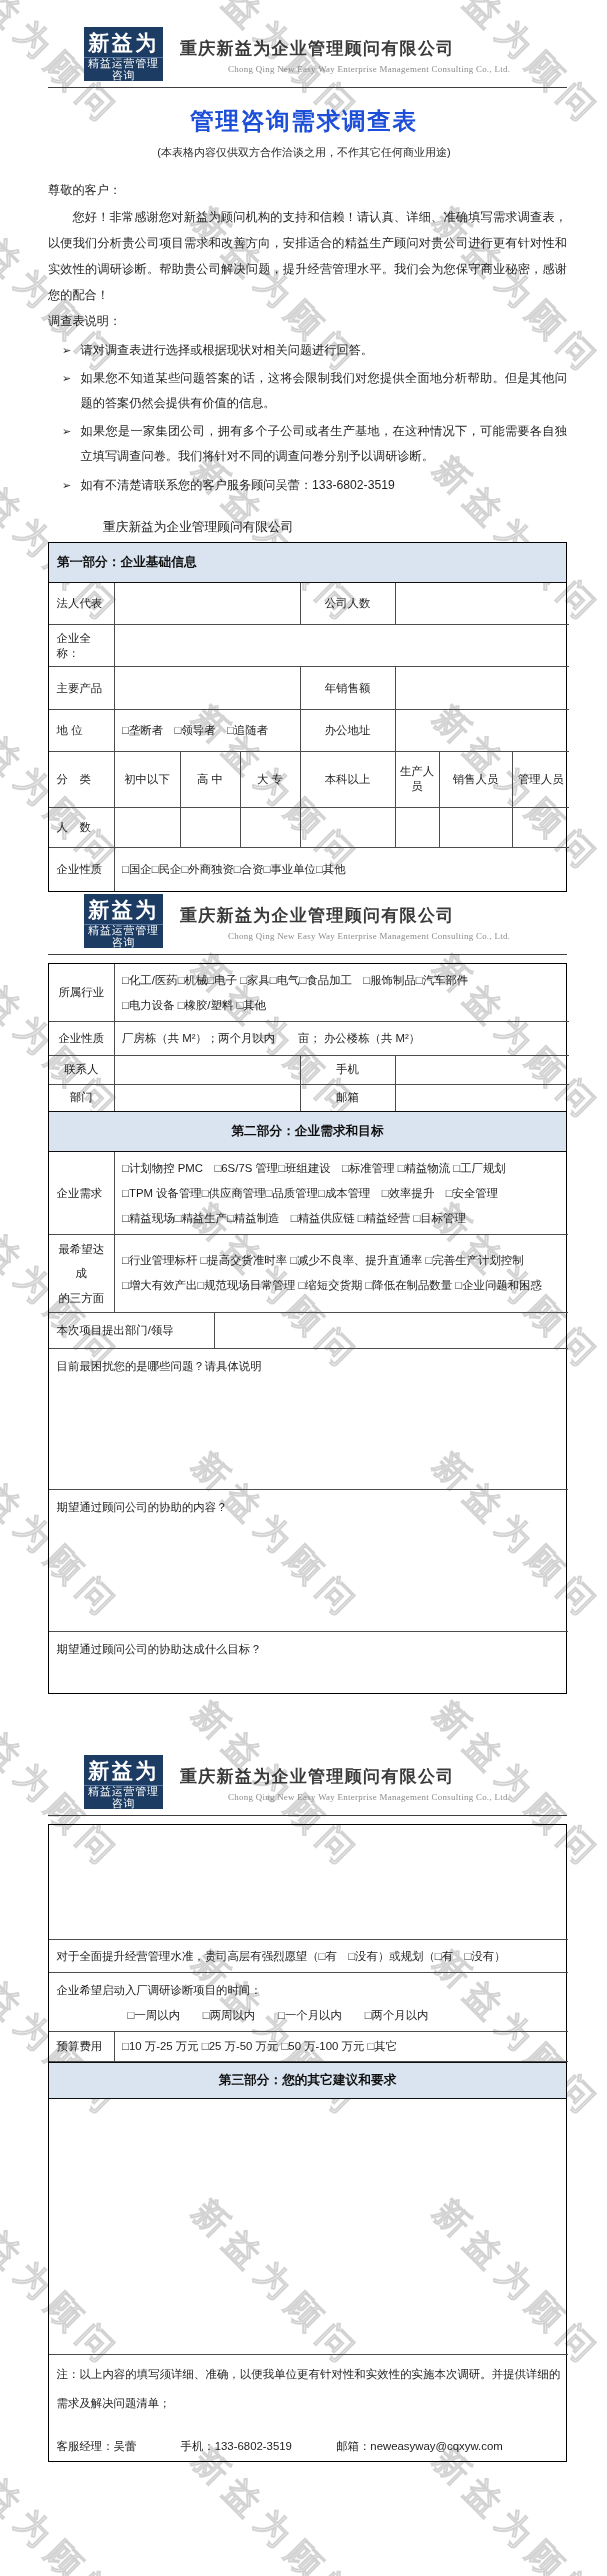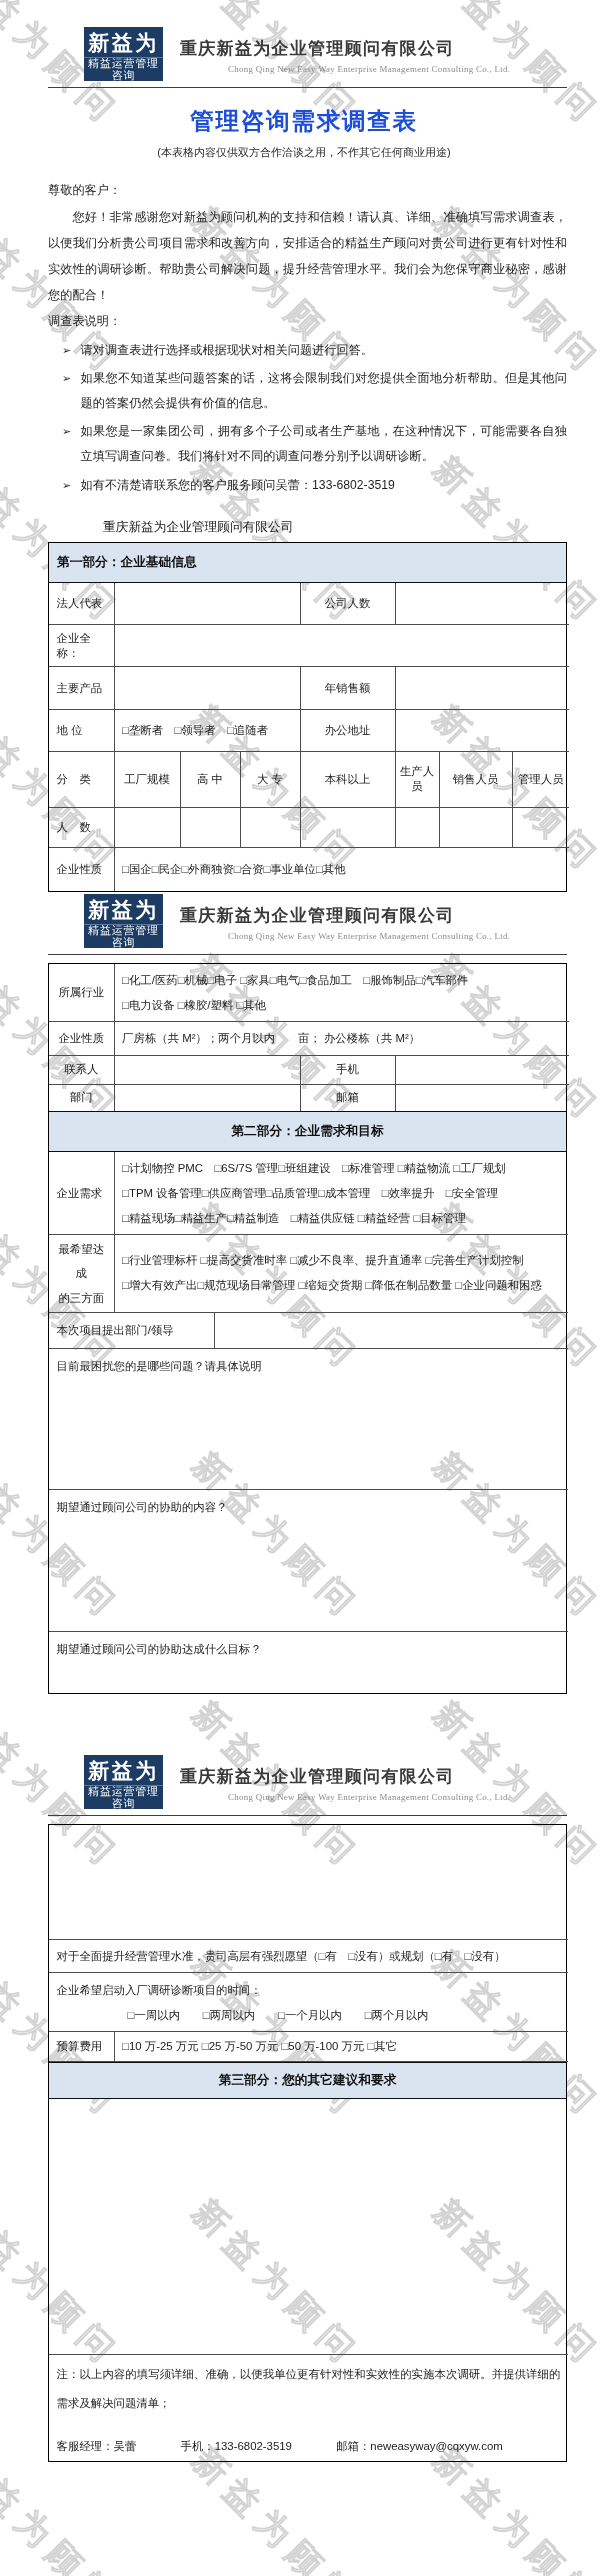--- a/index.html
+++ b/index.html
@@ -184,21 +184,21 @@
             <col style="width:60px">
             <col style="width:60px">
             <col style="width:95px">
             <col style="width:44px">
             <col style="width:73px">
             <col style="width:57px">
           </colgroup>
         <tbody>
             <tr class="r60">
           <td>分　类</td>
-          <td class="c">工厂规模</td>
+          <td class="c">初中以下</td>
           <td class="c">高 中</td>
           <td class="c">大 专</td>
           <td class="c">本科以上</td>
           <td class="c">生产人员</td>
           <td class="c">销售人员</td>
           <td class="c">管理人员</td>
         </tr>
         <tr class="r43">
           <td>人　数</td>
           <td></td>

